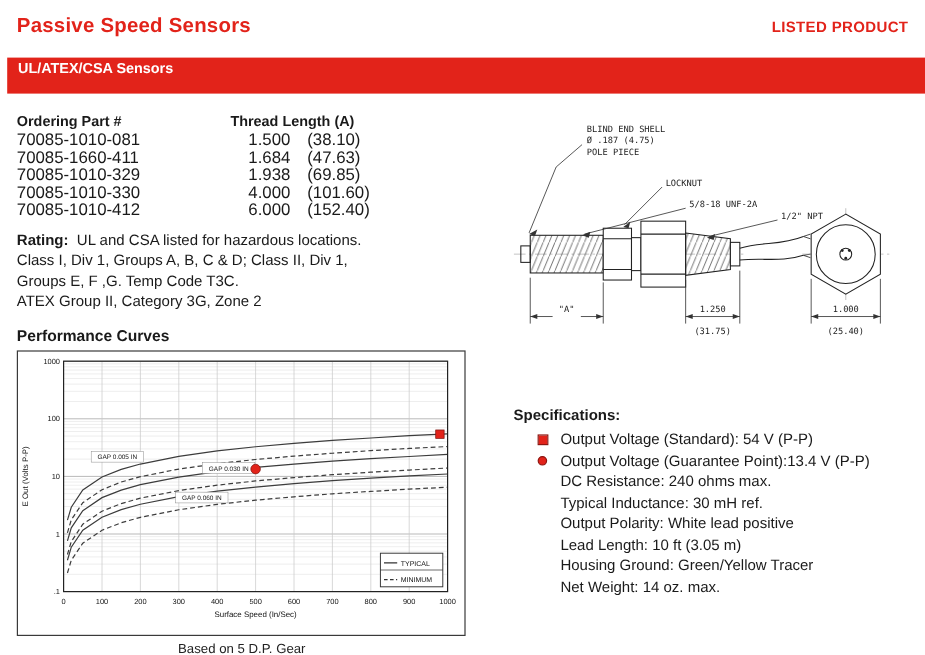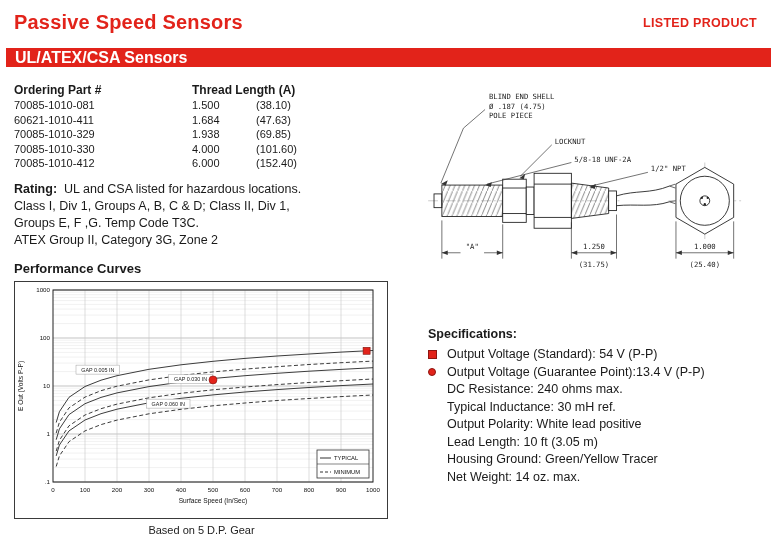--- a/index.html
+++ b/index.html
@@ -1,38 +1,38 @@
 <!DOCTYPE html>
 <html><head>
 <meta charset="utf-8">
 <style>
   html,body{margin:0;padding:0;background:#fff;}
   body{font-family:"Liberation Sans",sans-serif;color:#1a1a1a;}
   .page{width:771px;height:546px;box-sizing:border-box;padding:10px 14px 0 14px;position:relative;overflow:hidden;background:#fff;}
   .header{display:flex;justify-content:space-between;align-items:flex-start;}
-  .title{margin:0;font-size:20px;line-height:24px;font-weight:bold;color:#e2231a;letter-spacing:.2px;}
+  .title{margin:0;font-size:17px;line-height:24px;font-weight:bold;color:#e2231a;letter-spacing:.2px;}
   .listed{margin-top:6px;font-size:12.5px;font-weight:bold;color:#e2231a;letter-spacing:.3px;}
-  .band{margin:14px -14px 0 -8px;height:19px;line-height:19px;background:#e2231a;color:#fff;font-size:16px;font-weight:bold;padding-left:9px;}
+  .band{margin:14px -14px 0 -8px;height:30px;line-height:19px;background:#e2231a;color:#fff;font-size:12px;font-weight:bold;padding-left:9px;}
   .columns{display:flex;margin-top:16px;}
   .left-col{width:392px;flex:none;}
   .right-col{flex:1;padding-left:22px;box-sizing:border-box;min-width:0;}
   .ord-header{display:flex;font-size:12px;font-weight:bold;line-height:15px;}
-  .ord-row{display:flex;font-size:11px;line-height:14.5px;}
+  .ord-row{display:flex;font-size:14px;line-height:14.5px;}
   .c-part{width:178px;flex:none;}
-  .c-inch{width:50px;flex:none;}
+  .c-inch{width:50px;flex:none;text-align:right;}
   .c-mm{width:80px;flex:none;padding-left:14px;box-sizing:border-box;}
   .rating{margin-top:10px;font-size:12.5px;line-height:17px;}
   .rating b{font-weight:bold;}
   .pc-head{margin:12px 0 5px 0;font-size:13px;font-weight:bold;}
   .chart-frame{border:1.5px solid #3a3a3a;width:372px;height:236px;background:#fff;}
   .caption{width:375px;text-align:center;font-size:11px;color:#222;margin-top:5px;}
   .drawing-wrap{margin-top:2px;}
   .specs{margin-top:30px;}
   .specs-head{margin:0 0 5px 0;font-size:12.5px;font-weight:bold;}
-  .spec-row{display:flex;align-items:flex-start;font-size:12.5px;line-height:17.5px;}
+  .spec-row{display:flex;align-items:flex-start;font-size:12.5px;line-height:17.5px;margin-left:20px;}
   .b{width:19px;flex:none;position:relative;height:17.5px;}
   .b.square::before{content:"";position:absolute;left:1px;top:5px;width:7px;height:7px;background:#e2231a;outline:1px solid #8d1510;}
   .b.circle::before{content:"";position:absolute;left:0px;top:4.5px;width:8px;height:8px;background:#e2231a;border:1px solid #8d1510;border-radius:50%;box-sizing:border-box;}
   .dtext{font-family:"DejaVu Sans Mono",monospace;}
 </style>
 </head>
 <body>
 
 <div class="page">
 
@@ -52,21 +52,21 @@
         <span class="c-part">Ordering Part #</span>
         <span>Thread Length (A)</span>
       </div>
       <div>
           <div class="ord-row">
             <span class="c-part">70085-1010-081</span>
             <span class="c-inch">1.500</span>
             <span class="c-mm">(38.10)</span>
           </div>
           <div class="ord-row">
-            <span class="c-part">60621-1010-411</span>
+            <span class="c-part">70085-1660-411</span>
             <span class="c-inch">1.684</span>
             <span class="c-mm">(47.63)</span>
           </div>
           <div class="ord-row">
             <span class="c-part">70085-1010-329</span>
             <span class="c-inch">1.938</span>
             <span class="c-mm">(69.85)</span>
           </div>
           <div class="ord-row">
             <span class="c-part">70085-1010-330</span>

